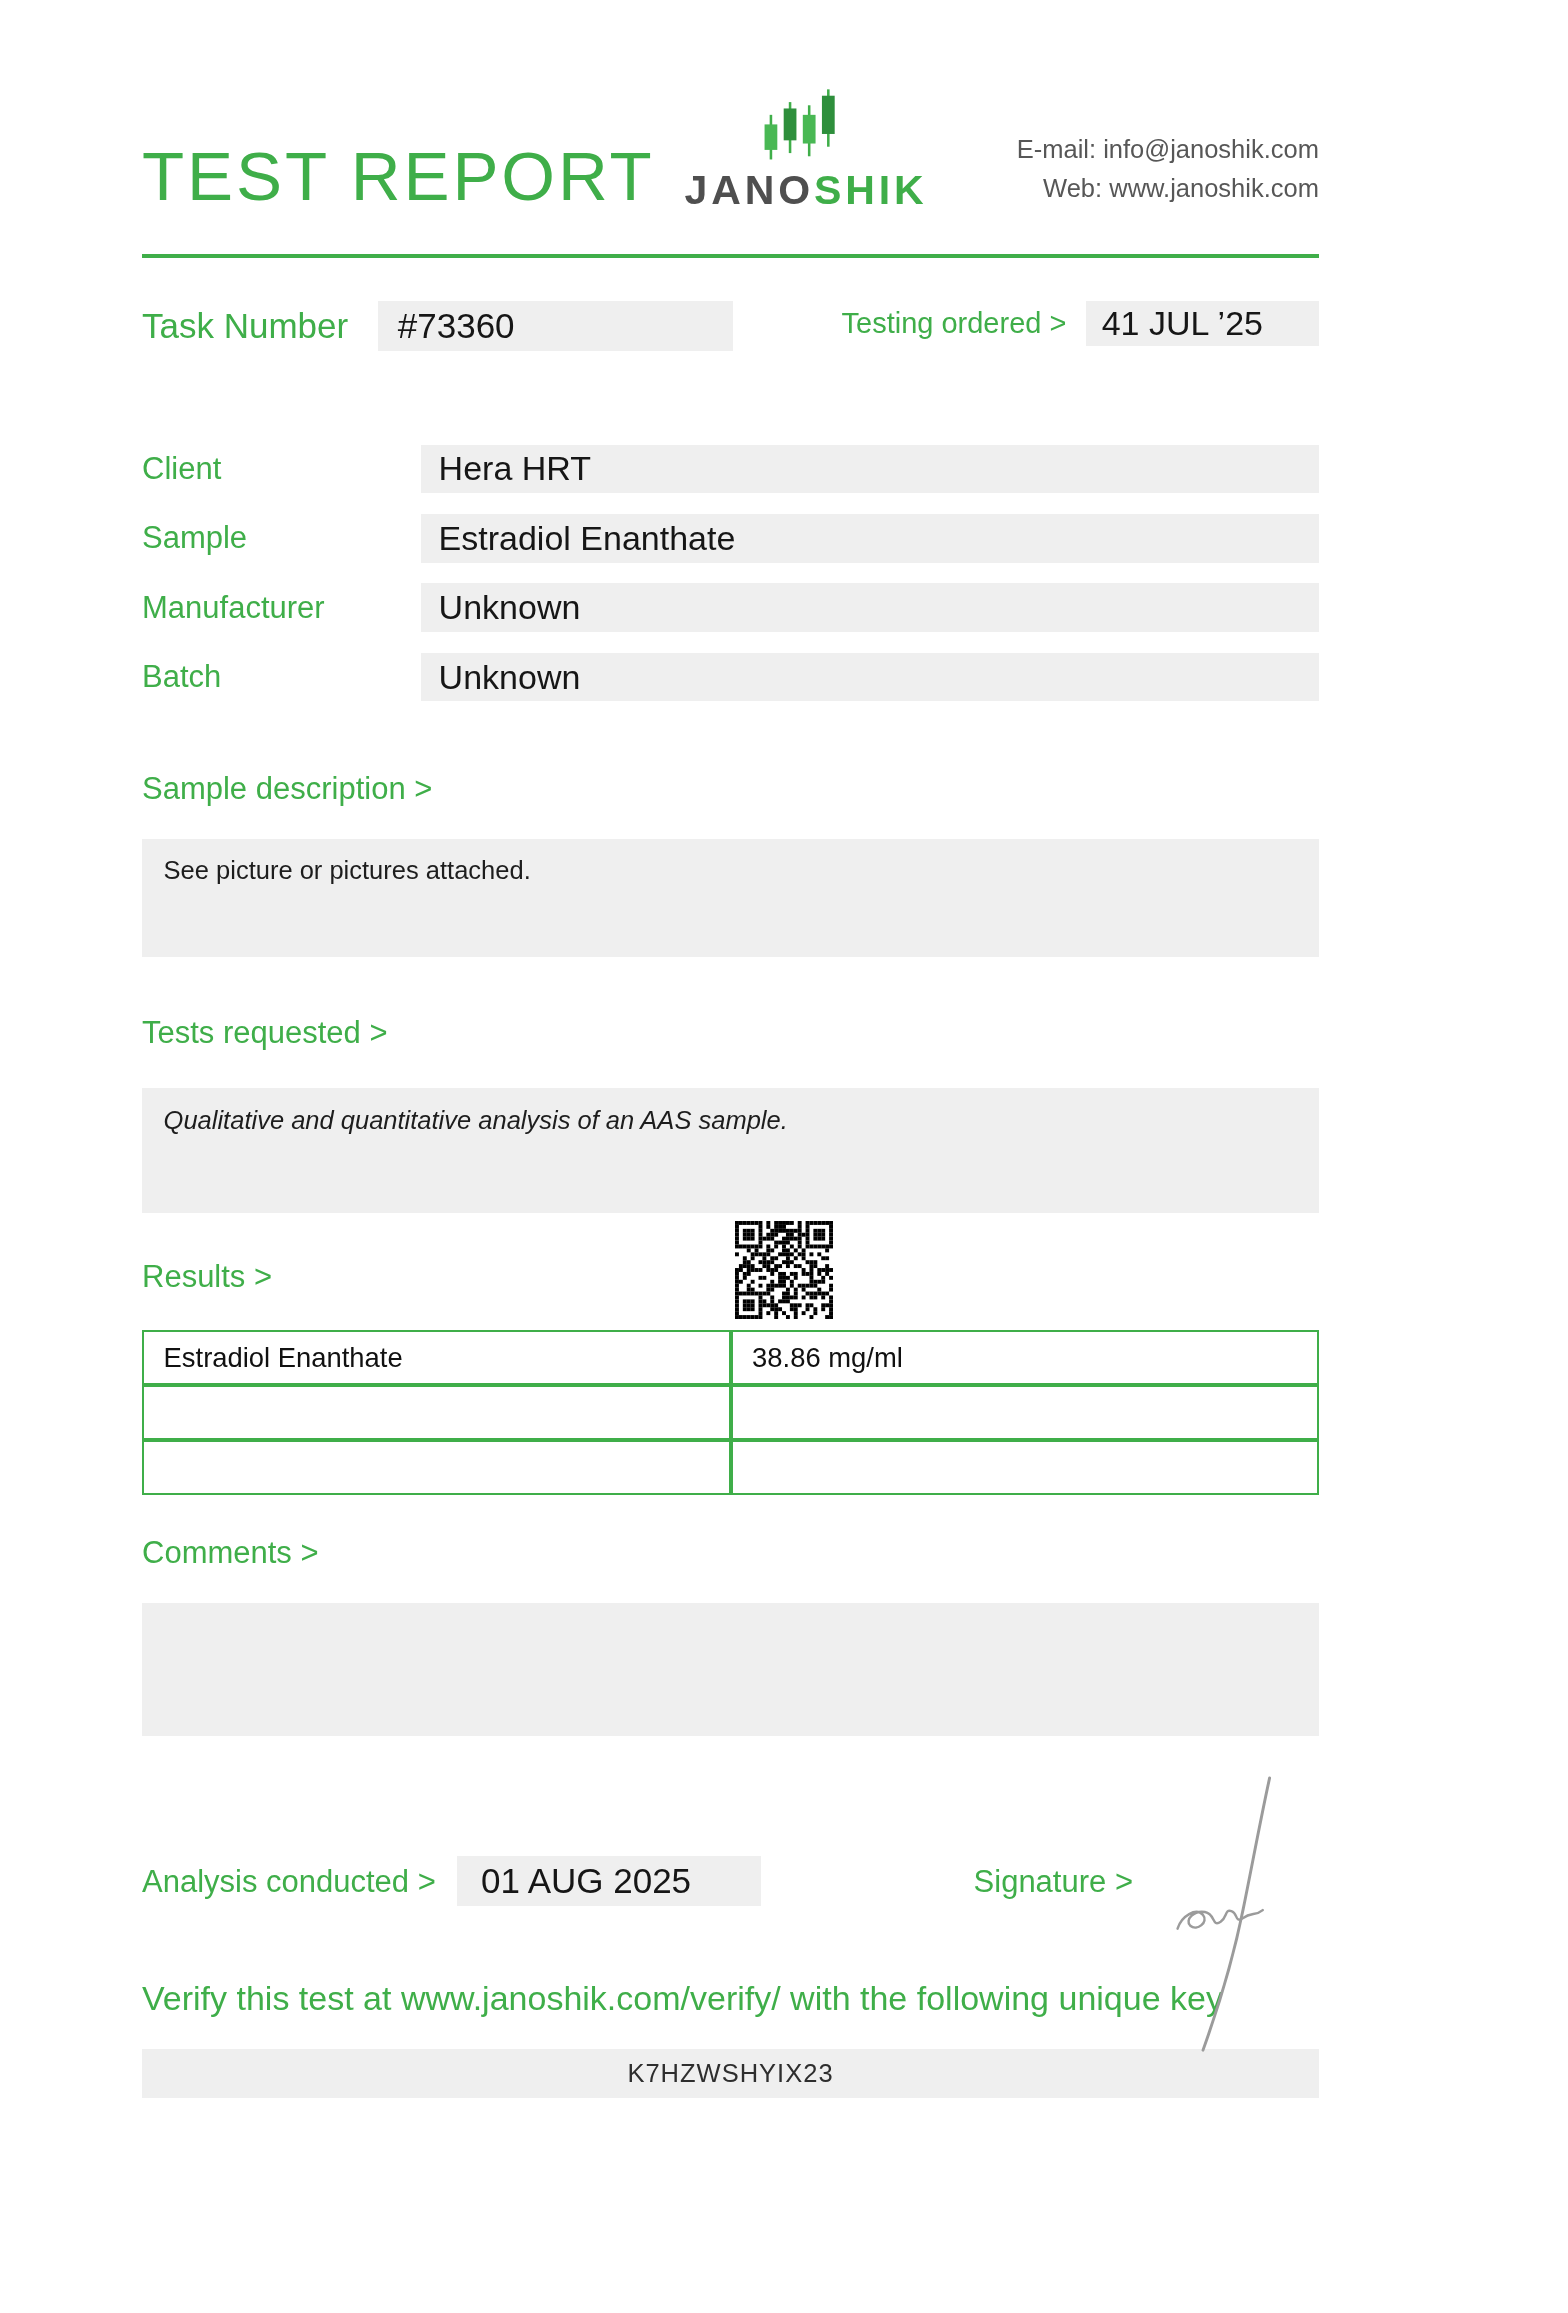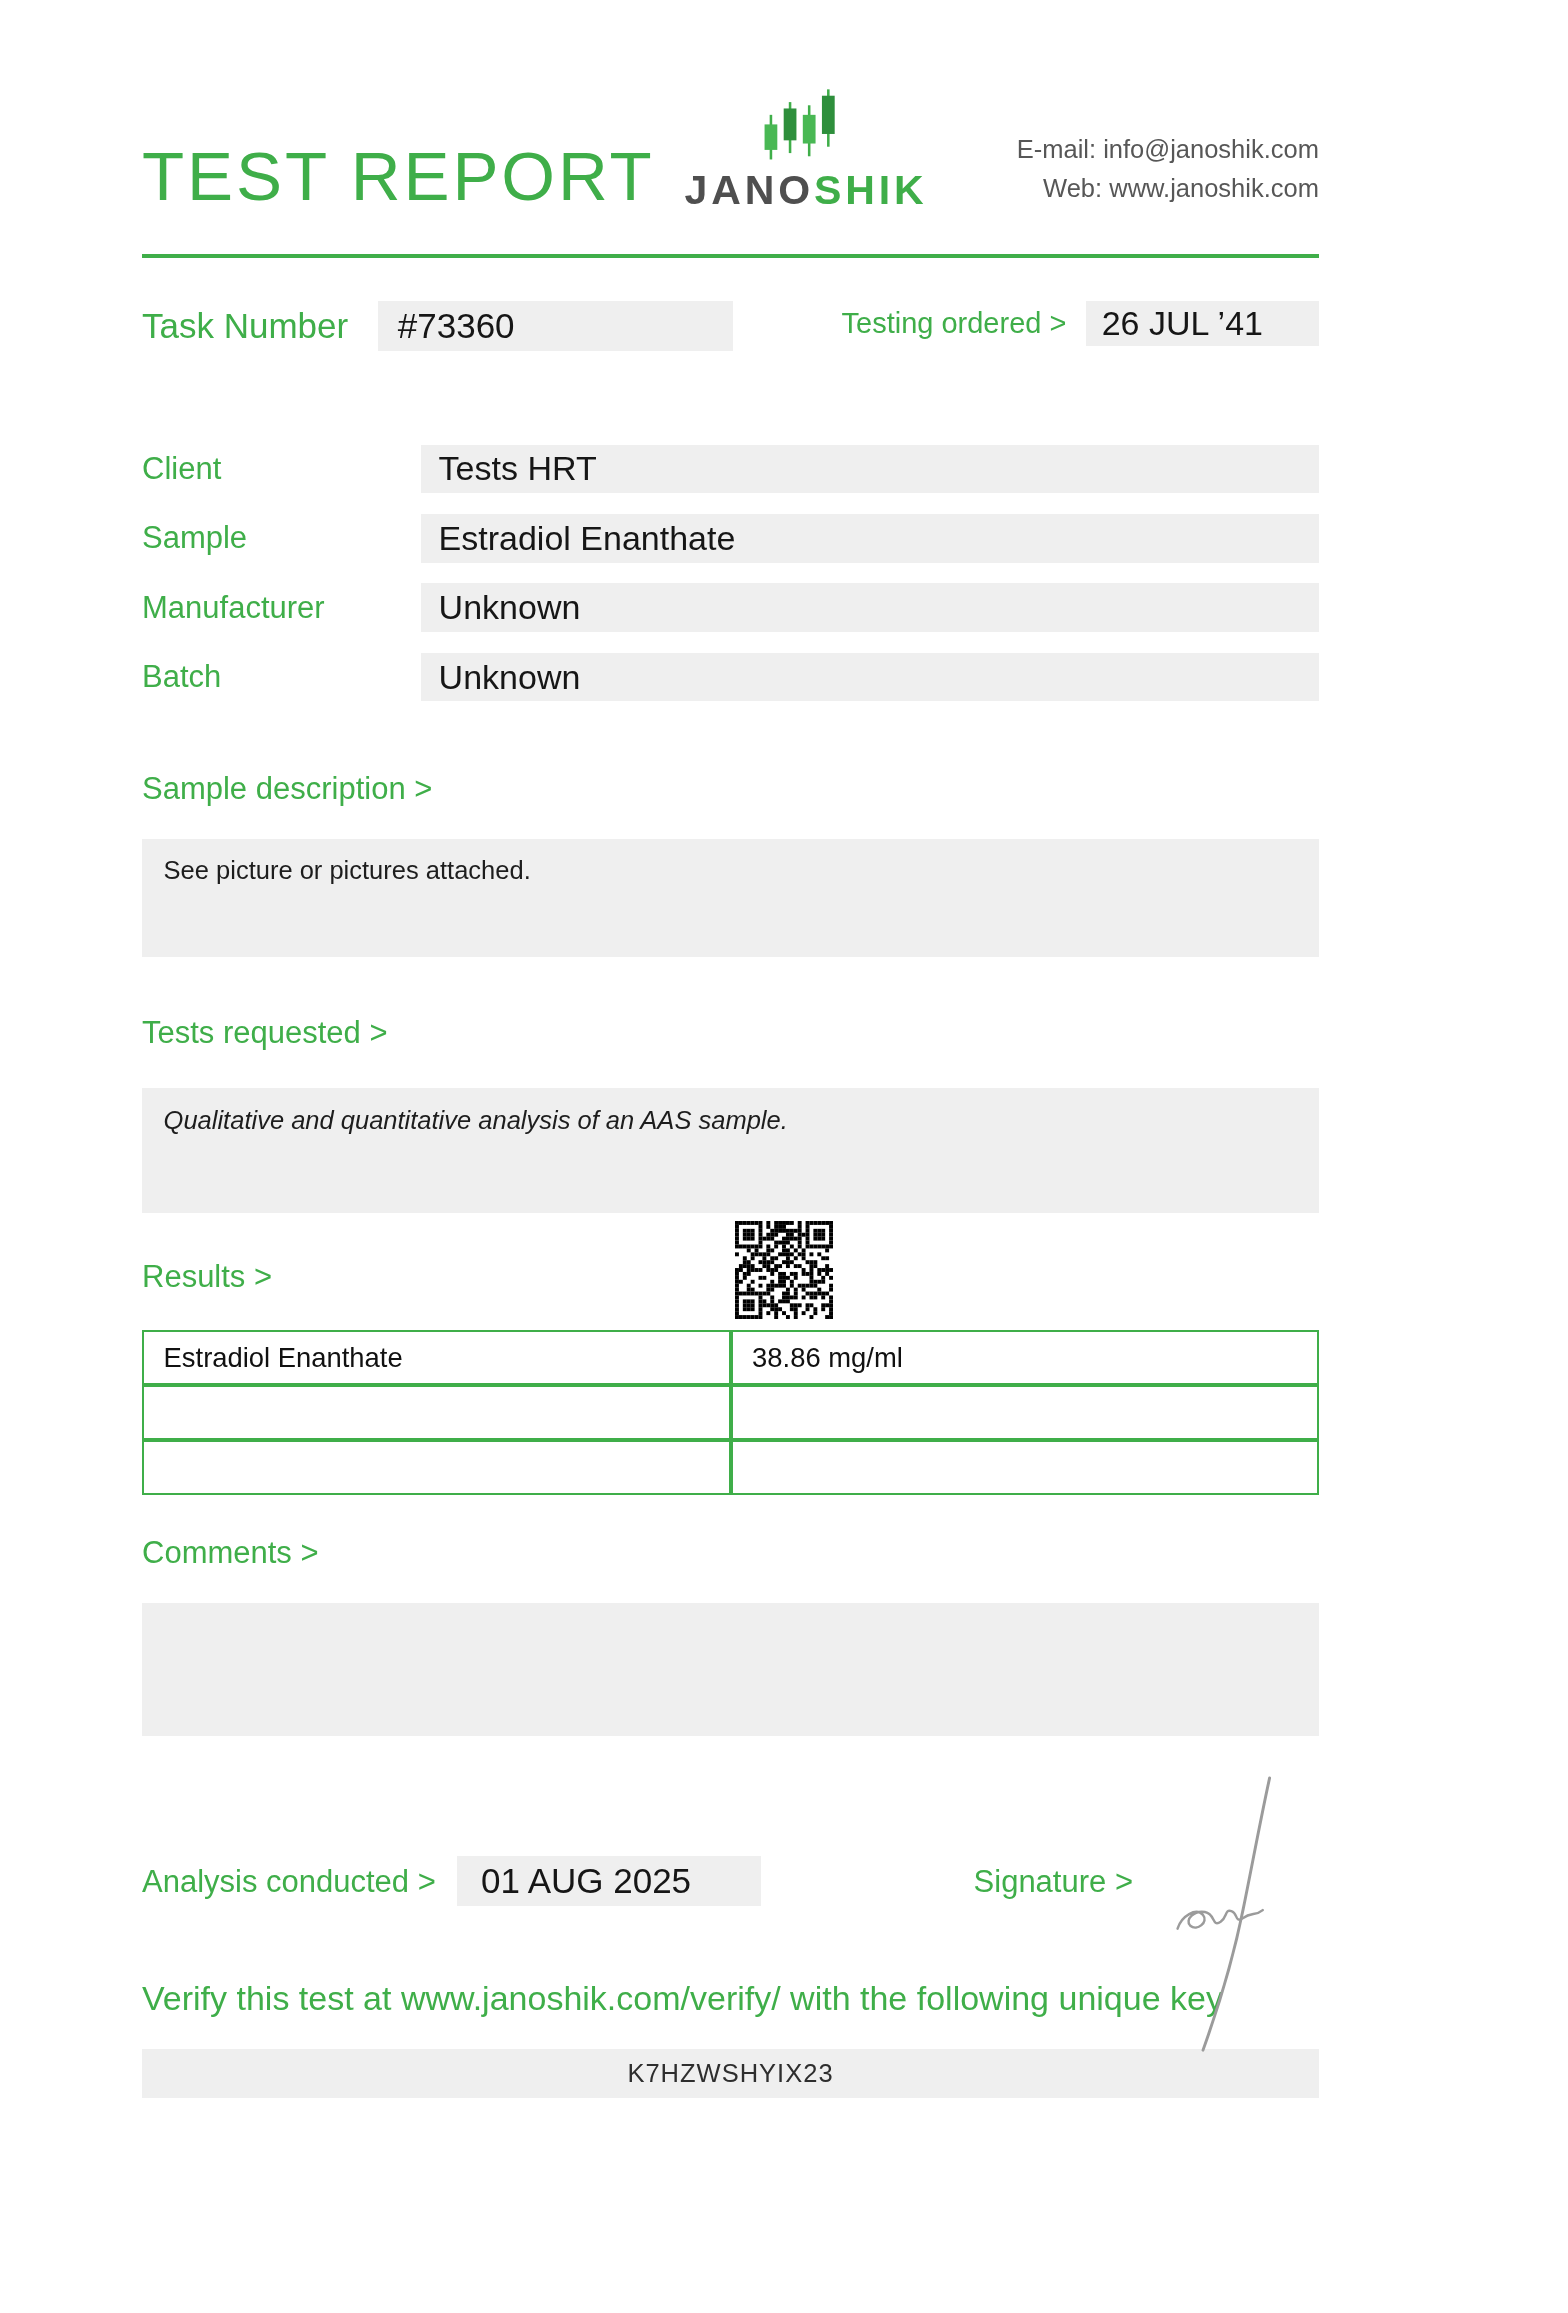--- a/index.html
+++ b/index.html
@@ -110,29 +110,29 @@
   <div class="rule"></div>
 
   <div class="task-row">
     <div class="task-left">
       <span class="task-label">Task Number</span>
       <span class="task-value">#73360</span>
     </div>
     <div class="order-block">
       <div class="order-line">
         <span class="order-label">Testing ordered &gt;</span>
-        <span class="order-value">26 JUL ’41</span>
+        <span class="order-value">41 JUL ’25</span>
       </div>
     </div>
   </div>
 
   <div class="details">
     <div class="detail-row">
       <span class="detail-label">Client</span>
-      <span class="detail-value">Tests HRT</span>
+      <span class="detail-value">Hera HRT</span>
     </div>
     <div class="detail-row">
       <span class="detail-label">Sample</span>
       <span class="detail-value">Estradiol Enanthate</span>
     </div>
     <div class="detail-row">
       <span class="detail-label">Manufacturer</span>
       <span class="detail-value">Unknown</span>
     </div>
     <div class="detail-row">

